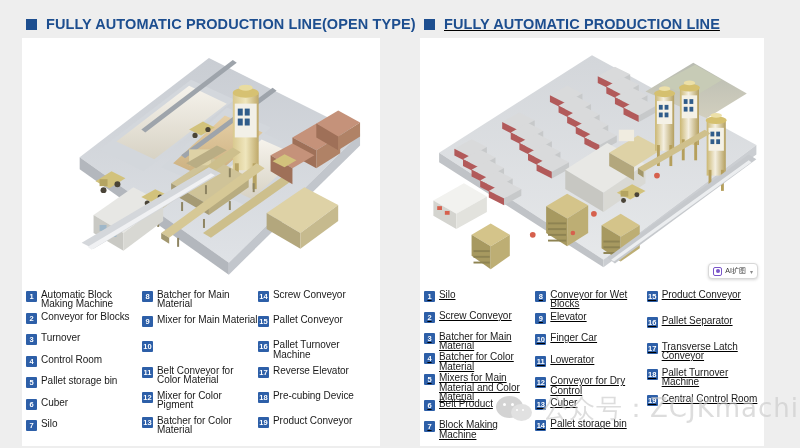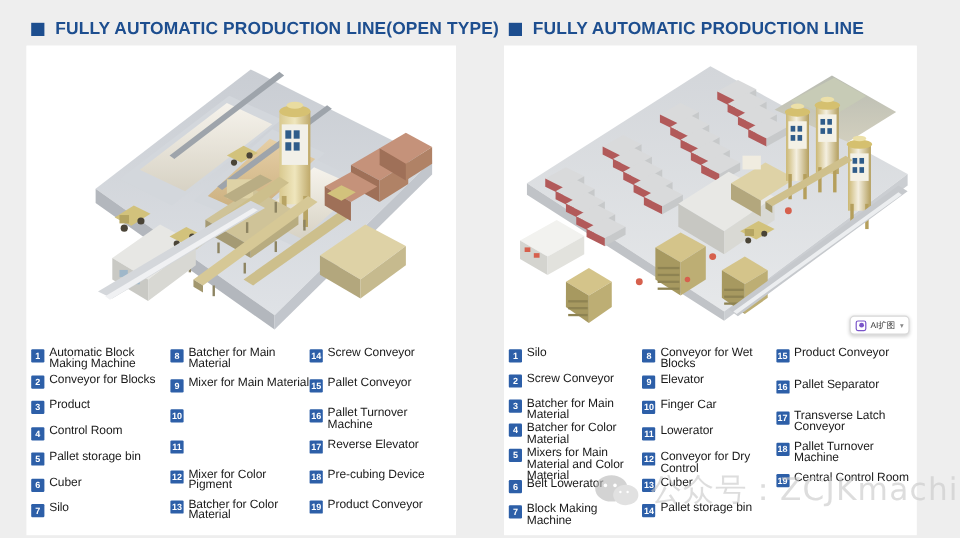--- a/index.html
+++ b/index.html
@@ -14,21 +14,21 @@
     position: relative;
     width: 800px; height: 448px;
     display: flex;
     gap: 0px;
   }
   .panel {
     position: relative;
     width: 400px; height: 344px;
     padding: 10px 20px 0 22px;
   }
-  .panel-right { padding-left: 20px; padding-right: 36px; }
+  .panel-right { padding-left: 20px; padding-right: 36px; text-decoration: underline; }
 
   
   .heading {
     display: flex;
     align-items: center;
     gap: 9px;
     height: 28px;
     padding-left: 4px;
   }
   .heading-bullet {
@@ -312,21 +312,21 @@
           <div class="legend-item">
             <span class="badge">1</span>
             <span class="legend-label">Automatic Block Making Machine</span>
           </div>
           <div class="legend-item">
             <span class="badge">2</span>
             <span class="legend-label">Conveyor for Blocks</span>
           </div>
           <div class="legend-item">
             <span class="badge">3</span>
-            <span class="legend-label">Product</span>
+            <span class="legend-label">Turnover</span>
           </div>
           <div class="legend-item">
             <span class="badge">4</span>
             <span class="legend-label">Control Room</span>
           </div>
           <div class="legend-item">
             <span class="badge">5</span>
             <span class="legend-label">Pallet storage bin</span>
           </div>
           <div class="legend-item">
@@ -346,20 +346,21 @@
           </div>
           <div class="legend-item">
             <span class="badge">9</span>
             <span class="legend-label">Mixer for Main Material</span>
           </div>
           <div class="legend-item">
             <span class="badge">10</span>
           </div>
           <div class="legend-item">
             <span class="badge">11</span>
+            <span class="legend-label">Belt Conveyor for Color Material</span>
           </div>
           <div class="legend-item">
             <span class="badge">12</span>
             <span class="legend-label">Mixer for Color Pigment</span>
           </div>
           <div class="legend-item">
             <span class="badge">13</span>
             <span class="legend-label">Batcher for Color Material</span>
           </div>
         </div>
@@ -659,21 +660,21 @@
           <div class="legend-item">
             <span class="badge">4</span>
             <span class="legend-label">Batcher for Color Material</span>
           </div>
           <div class="legend-item two-line">
             <span class="badge">5</span>
             <span class="legend-label">Mixers for Main Material and Color Material</span>
           </div>
           <div class="legend-item">
             <span class="badge">6</span>
-            <span class="legend-label">Belt Lowerator</span>
+            <span class="legend-label">Belt Product</span>
           </div>
           <div class="legend-item">
             <span class="badge">7</span>
             <span class="legend-label">Block Making Machine</span>
           </div>
         </div>
 
         <div class="legend-col">
           <div class="legend-item">
             <span class="badge">8</span>

